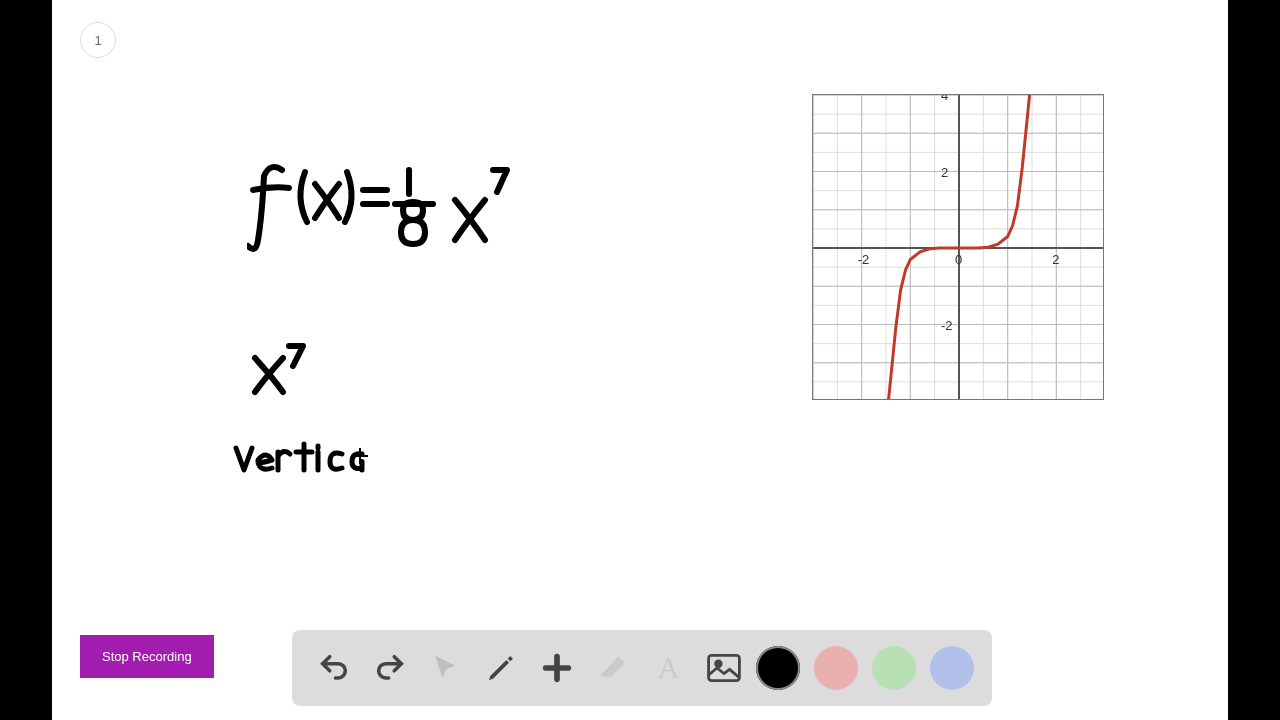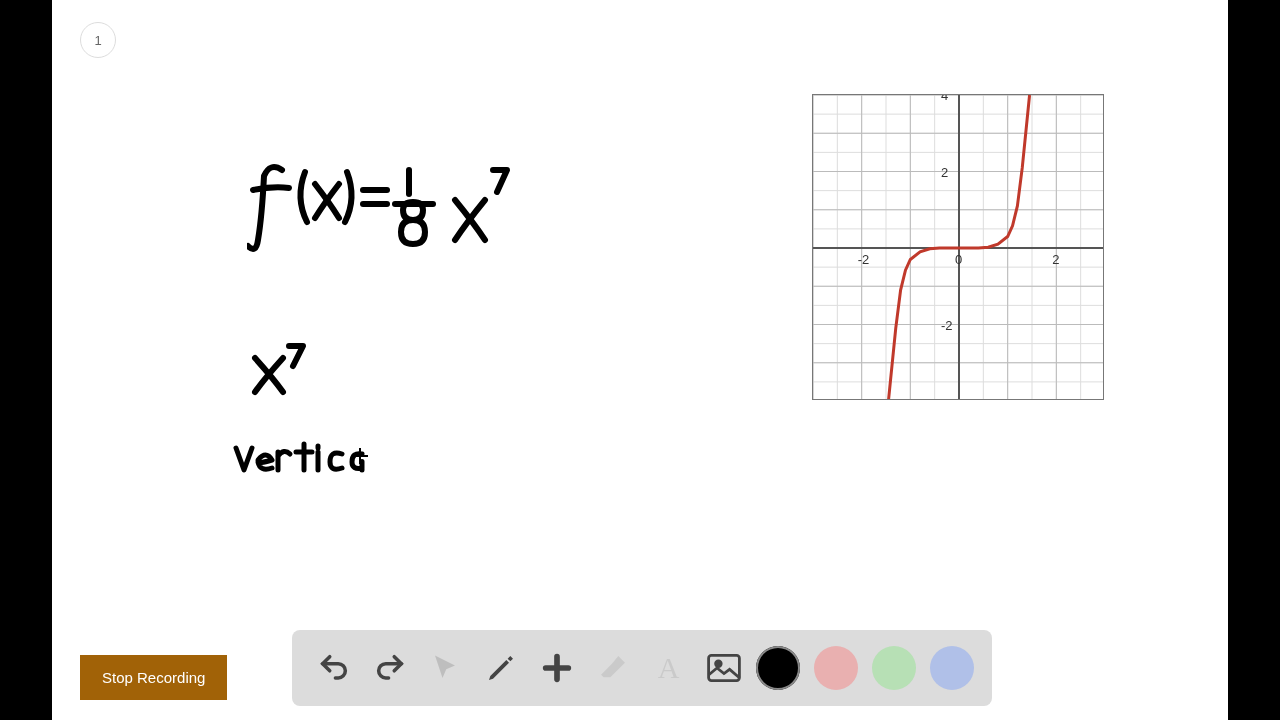--- a/index.html
+++ b/index.html
@@ -26,26 +26,26 @@
     position: absolute;
     top: 94px; left: 760px;
     width: 292px; height: 306px;
     border: 1px solid #777;
     background: #fff;
     overflow: hidden;
   }
 
   .stop-button {
     position: absolute;
-    left: 28px; bottom: 20px;
-    background: #a16207;
+    left: 28px; bottom: 42px;
+    background: #a21caf;
     color: #fff;
     border: none;
     padding: 14px 22px;
-    font-size: 15px;
+    font-size: 13px;
     cursor: pointer;
   }
 
   .toolbar {
     position: absolute;
     left: 240px; bottom: 14px;
     width: 700px; height: 76px;
     background: #dcdcdc;
     border-radius: 8px;
     display: flex;

